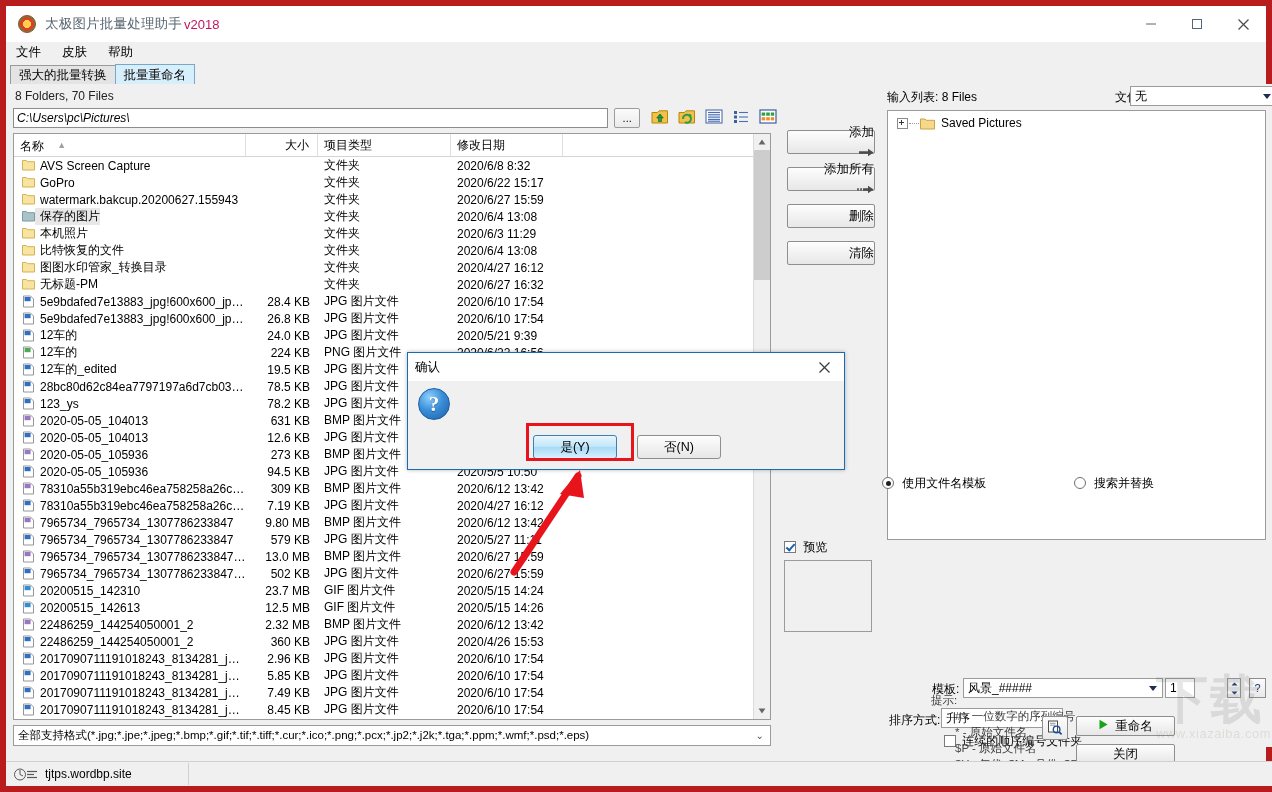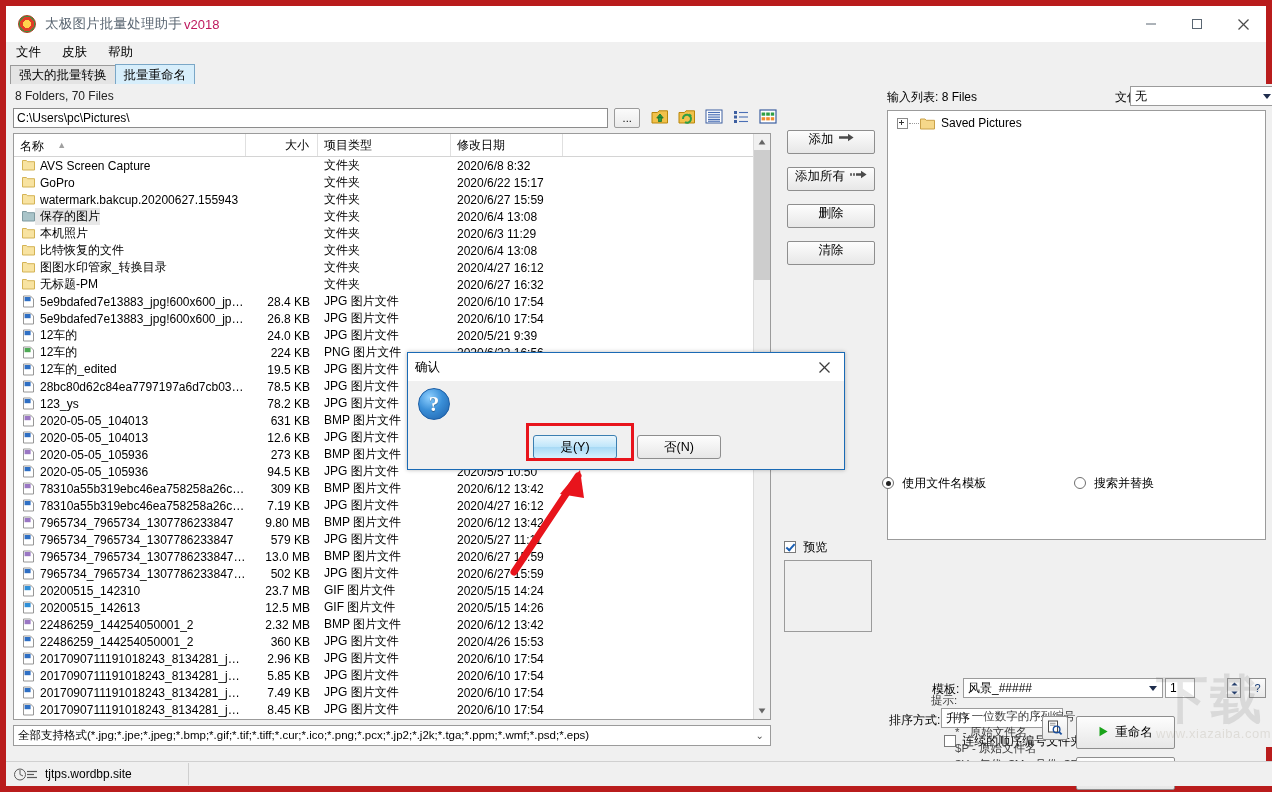--- a/index.html
+++ b/index.html
@@ -35,21 +35,21 @@
 
   
   .content{position:absolute;top:78px;left:0;width:1272px;height:700px;}
   .leftpane{position:absolute;left:0;top:0;width:771px;height:663px;background:#f0f0f0;}
   .rightpane{position:absolute;left:771px;top:0;width:500px;height:663px;background:#f0f0f0;}
 
   .counts{padding:5px 0 4px 9px;font-size:12px;color:#222;}
 
   .pathrow{display:flex;align-items:center;padding:0 0 0 7px;gap:0;height:22px;}
   .pathbox{width:604px;height:20px;border:1px solid #8c8c8c;background:#fff;font-size:12px;
-           line-height:19px;padding-left:3px;box-sizing:border-box;}
+           line-height:19px;padding-left:3px;box-sizing:border-box;font-style:italic;}
   .dotsbtn{width:26px;height:20px;margin-left:6px;border:1px solid #9b9b9b;border-radius:2px;
            background:linear-gradient(#fbfbfb,#ebebeb);font-size:11px;line-height:18px;text-align:center;box-sizing:border-box;}
   .tbicons{display:flex;align-items:center;gap:9px;margin-left:11px;}
 
   
   .listwrap{position:absolute;left:7px;top:49px;width:758px;height:587px;border:1px solid #9b9b9b;background:#fff;box-sizing:border-box;overflow:hidden;}
   .lhead{display:flex;height:22px;background:#fff;border-bottom:1px solid #d4d4d4;font-size:12px;align-items:center;}
   .lhead .cell{height:22px;line-height:22px;border-right:1px solid #e0e0e0;box-sizing:border-box;padding-left:6px;position:relative;}
   .c-name{width:232px;}
   .c-size{width:72px;text-align:right;padding-right:8px !important;padding-left:0 !important;}
@@ -80,21 +80,21 @@
   .rtoprow{position:relative;height:26px;}
   .lbl-input{position:absolute;left:110px;top:5px;font-size:12px;}
   .lbl-sortby{position:absolute;left:338px;top:5px;font-size:12px;}
   .combo{border:1px solid #9b9b9b;background:#fff;height:20px;box-sizing:border-box;font-size:12px;
          line-height:18px;padding-left:4px;position:relative;}
   .combo .arrow{position:absolute;right:5px;top:7px;width:0;height:0;border-left:4px solid transparent;border-right:4px solid transparent;border-top:5px solid #1f2d4d;}
   .sortcombo{position:absolute;left:353px;top:2px;width:147px;}
 
   .sidebtns{position:absolute;left:10px;top:46px;width:88px;}
   .sbtn{width:88px;height:24px;margin-bottom:13px;border:1px solid #8e8e8e;border-radius:2px;
-        background:linear-gradient(#fdfdfd,#e7e7e7);font-size:12.5px;display:flex;align-items:flex-start;justify-content:center;gap:5px;box-sizing:border-box;}
+        background:linear-gradient(#fdfdfd,#e7e7e7);font-size:12.5px;display:flex;align-items:flex-end;justify-content:center;gap:5px;box-sizing:border-box;flex-direction:column;}
   .treebox{position:absolute;left:110px;top:26px;width:379px;height:430px;border:1px solid #9b9b9b;background:#fff;box-sizing:border-box;}
   .treeitem{display:flex;align-items:center;height:18px;margin-top:3px;font-size:12px;}
   .expander{width:9px;height:9px;border:1px solid #8a8a8a;background:#fff;margin-left:9px;position:relative;flex:0 0 9px;}
   .expander:before{content:"";position:absolute;left:1px;top:3px;width:5px;height:1px;background:#333;}
   .expander:after{content:"";position:absolute;left:3px;top:1px;width:1px;height:5px;background:#333;}
   .dots{width:10px;border-top:1px dotted #9a9a9a;margin:0 1px;}
 
   .preview-wrap{position:absolute;left:7px;top:455px;}
   .cb{width:12px;height:12px;border:1px solid #7a7a7a;background:#fff;display:inline-block;vertical-align:-2px;position:relative;box-sizing:border-box;}
   .cb.checked:after{content:"";position:absolute;left:3px;top:0px;width:3px;height:7px;border:solid #1a5fb4;border-width:0 2px 2px 0;transform:rotate(42deg);}
@@ -107,21 +107,21 @@
   .formrow{position:absolute;font-size:12px;}
   .spin{width:14px;height:20px;display:flex;flex-direction:column;border:1px solid #9b9b9b;box-sizing:border-box;background:#f0f0f0;}
   .spin div{flex:1;display:flex;align-items:center;justify-content:center;}
   .qbtn{width:17px;height:20px;border:1px solid #8e8e8e;background:linear-gradient(#fbfbfb,#e9e9e9);
         font-size:11px;color:#1b3f78;display:flex;align-items:center;justify-content:center;box-sizing:border-box;}
 
   .hints{position:absolute;left:178px;top:608px;font-size:11.5px;color:#3a3a3a;line-height:16px;}
   .hints .k{color:#4a4a4a;}
 
   .actbtns{position:absolute;left:265px;top:632px;}
-  .bigbtn{width:99px;height:33px;border:1px solid #8e8e8e;border-radius:2px;background:linear-gradient(#fdfdfd,#e7e7e7);
+  .bigbtn{width:99px;height:20px;border:1px solid #8e8e8e;border-radius:2px;background:linear-gradient(#fdfdfd,#e7e7e7);
           font-size:12.5px;display:flex;align-items:center;justify-content:center;gap:6px;box-sizing:border-box;}
   .magbtn{width:26px;height:24px;border:1px solid #8e8e8e;border-radius:2px;background:linear-gradient(#fdfdfd,#e9e9e9);
           display:flex;align-items:center;justify-content:center;box-sizing:border-box;}
 
   
   .wm{position:absolute;right:6px;bottom:6px;opacity:.13;pointer-events:none;user-select:none;}
   .wm .big{font-size:52px;font-weight:bold;color:#444;letter-spacing:2px;line-height:54px;}
   .wm .sm{font-size:13px;color:#6a5a3a;text-align:center;letter-spacing:.5px;}
 
   

